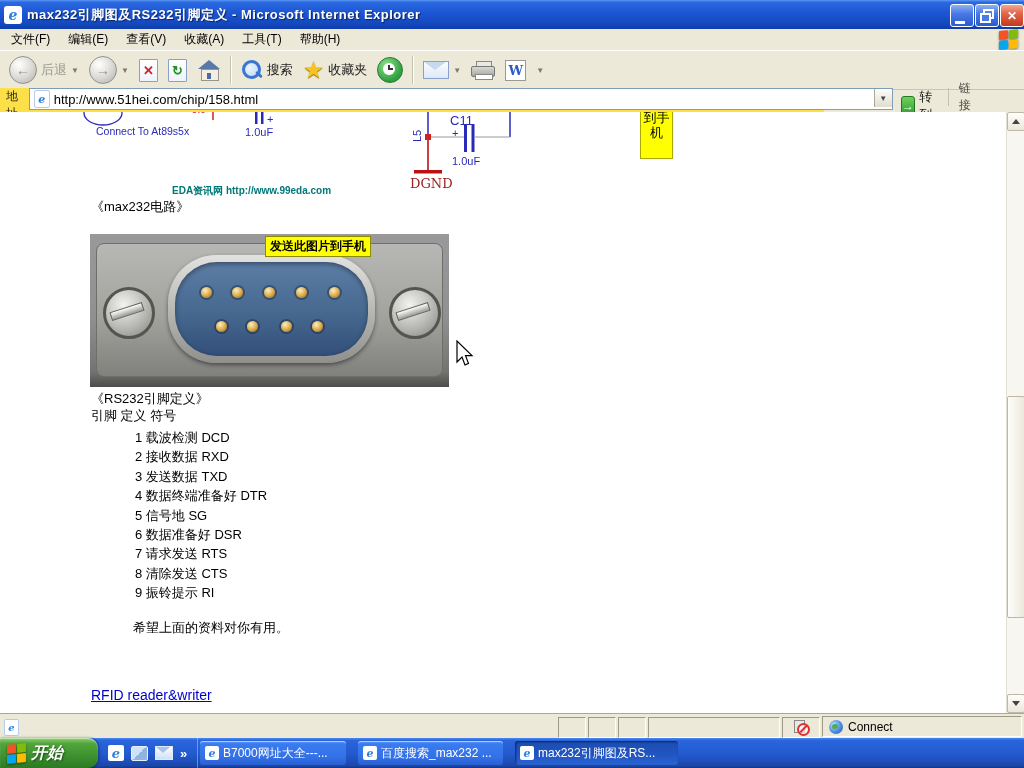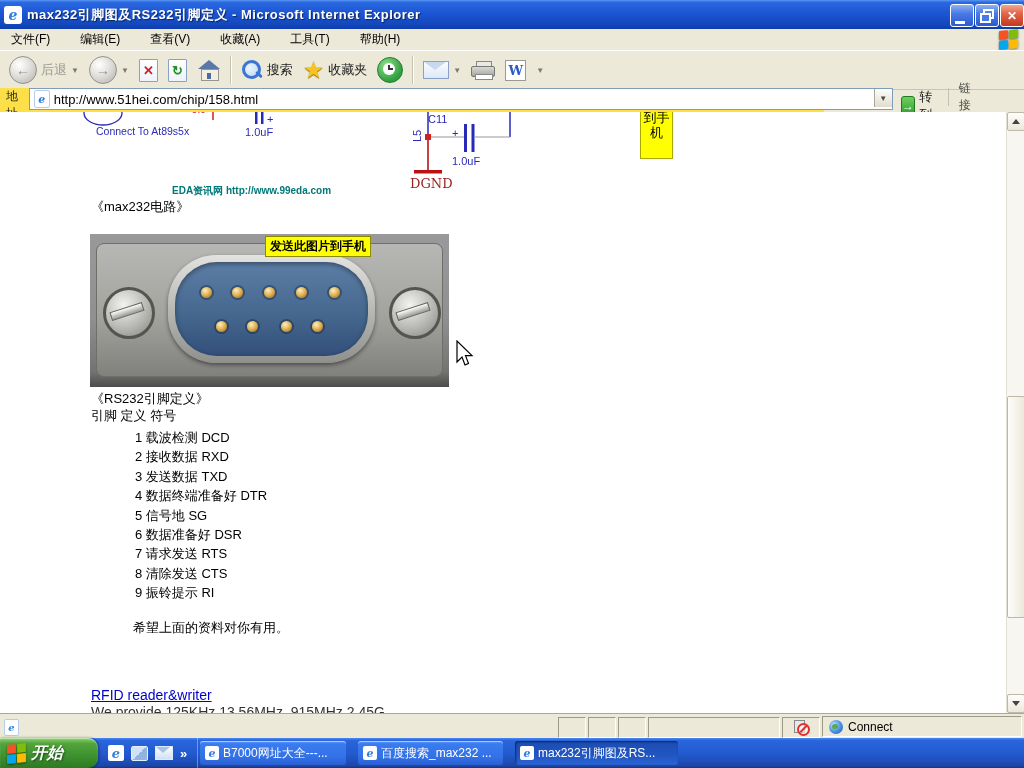--- a/index.html
+++ b/index.html
@@ -17,21 +17,21 @@
   .winbtn{position:absolute;top:4px;width:22px;height:21px;border:1px solid #fff;border-radius:3px;
     background:linear-gradient(180deg,#8fb2f2 0%,#4a7ae6 40%,#2a5ad0 100%);}
   .winbtn.close{background:linear-gradient(180deg,#f2a892 0%,#e2654a 40%,#c23a20 100%);}
   .winbtn .glyph{position:absolute;left:0;top:0;right:0;bottom:0;color:#fff;font-size:12px;font-weight:bold;
     display:flex;align-items:center;justify-content:center;}
   .winbtn.min .glyph{align-items:flex-end;justify-content:flex-start;padding:0 0 3px 4px;font-size:10px;line-height:4px;}
   .restore-sq{position:absolute;border:2px solid #fff;width:7px;height:6px;background:transparent;}
 
   
   .menubar{position:absolute;left:0;top:29px;width:1024px;height:21px;background:#ece9d8;
-    border-bottom:1px solid #d4d0be;display:flex;align-items:center;font-size:12px;color:#000;gap:12px;}
+    border-bottom:1px solid #d4d0be;display:flex;align-items:center;font-size:12px;color:#000;}
   .menubar .mi{padding:3px 9px;}
   .menubar .mi:first-child{margin-left:2px;}
   .menuflag{position:absolute;right:6px;top:1px;}
 
   
   .toolbar{position:absolute;left:0;top:50px;width:1024px;height:38px;background:#ece9d8;
     border-top:1px solid #fff;border-bottom:1px solid #c9c5b2;display:flex;align-items:center;}
   .tbtn{display:flex;align-items:center;gap:4px;padding:2px 5px;height:32px;}
   .navcircle{width:26px;height:26px;border-radius:50%;border:1px solid #93928c;
     background:radial-gradient(circle at 35% 30%,#ffffff,#d9d8d4 55%,#aeada8 100%);
@@ -313,21 +313,21 @@
       <rect x="464" y="12" width="3" height="28" fill="#2a2ab8"></rect>
       <rect x="471.5" y="12" width="3" height="28" fill="#2a2ab8"></rect>
       <line x1="428" y1="28" x2="428" y2="58" stroke="#bb1111" stroke-width="1.6"></line>
       <rect x="414" y="58" width="28" height="3.5" fill="#bb1111"></rect>
     </svg>
     <div class="ctext blue" style="left:96px;top:13px;font-size:10.5px;">Connect To At89s5x</div>
     <div class="ctext" style="left:186px;top:-8px;font-size:10px;color:#cc2222;">+5.0</div>
     <div class="ctext blue" style="left:267px;top:1px;font-size:11px;">+</div>
     <div class="ctext blue" style="left:245px;top:14px;font-size:11px;">1.0uF</div>
     <div class="ctext blue l5">L5</div>
-    <div class="ctext blue" style="left:428px;top:1px;font-size:11px;">C11</div>
+    <div class="ctext blue" style="left:450px;top:1px;font-size:13px;">C11</div>
     <div class="ctext blue" style="left:452px;top:15px;font-size:11px;">+</div>
     <div class="ctext blue" style="left:452px;top:43px;font-size:11px;">1.0uF</div>
     <div class="ctext dred" style="left:410px;top:64px;font-size:13px;">DGND</div>
     <div class="ctext teal" style="left:172px;top:72px;font-size:10px;">EDA资讯网 http://www.99eda.com</div>
     <div class="vbox">到手机</div>
     <div class="ctext" style="left:91px;top:86px;">《max232电路》</div>
 
     <div class="photo">
       <div class="flange"></div>
       <div class="dsub">
@@ -363,21 +363,20 @@
       <div>3 发送数据 TXD</div>
       <div>4 数据终端准备好 DTR</div>
       <div>5 信号地 SG</div>
       <div>6 数据准备好 DSR</div>
       <div>7 请求发送 RTS</div>
       <div>8 清除发送 CTS</div>
       <div>9 振铃提示 RI</div>
     </div>
     <div class="ctext" style="left:91px;top:507px;margin-left:42px;">希望上面的资料对你有用。</div>
     <a class="ctext pagelink" style="left:91px;top:575px;" href="#">RFID reader&amp;writer</a>
-    <div class="ctext cutline" style="left:91px;top:592px;">We provide 125KHz,13.56MHz, 915MHz,2.45G</div>
 
     <div class="sbar">
       <div class="sbtn up" style="top:0;">
           <span class="tri"></span>
         </div>
       <div class="sthumb"></div>
       <div class="sbtn down" style="top:582px;">
           <span class="tri"></span>
         </div>
     </div>

